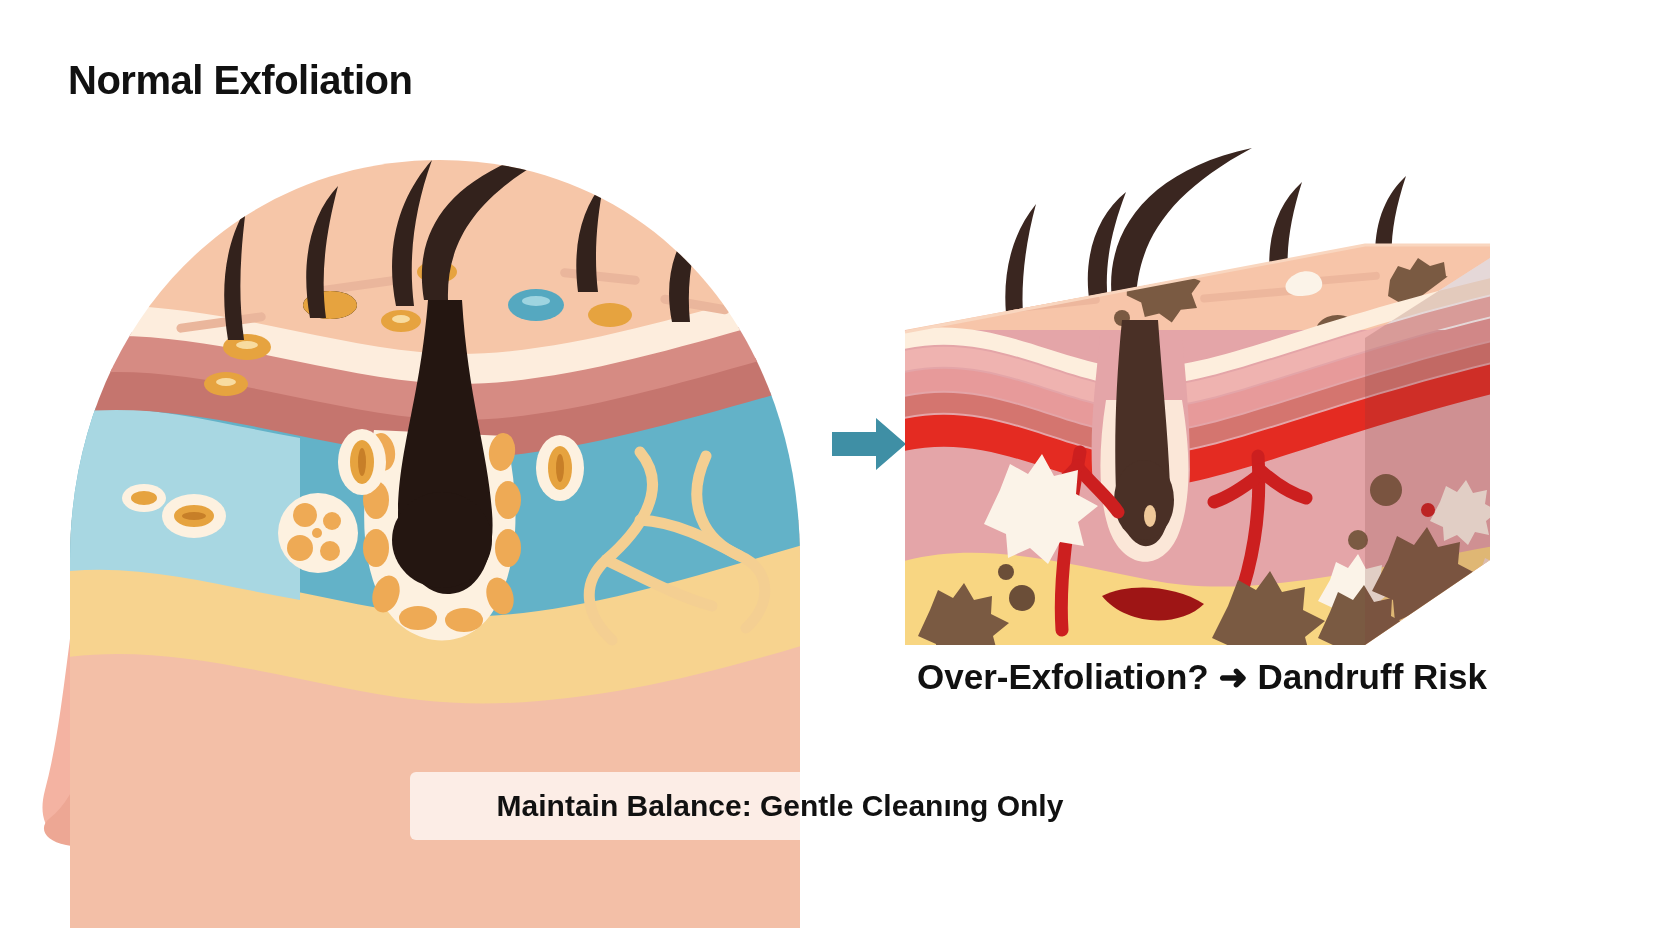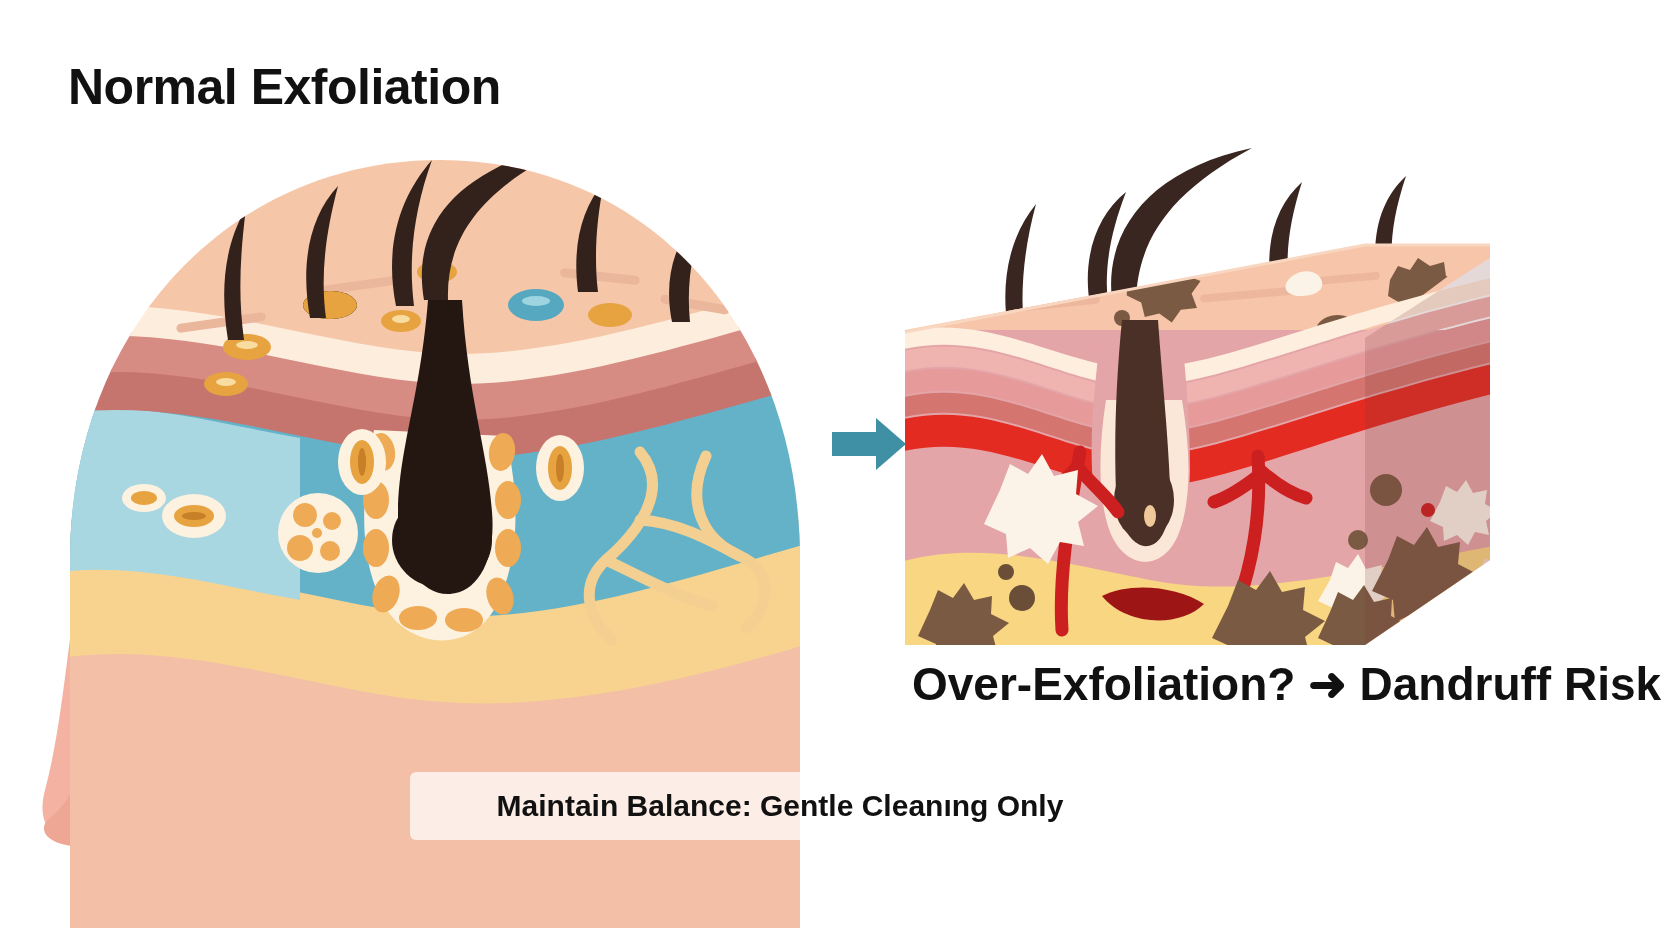--- a/index.html
+++ b/index.html
@@ -13,33 +13,33 @@
     position: relative;
     width: 1664px;
     height: 928px;
     background: #ffffff;
     overflow: hidden;
   }
   .title {
     position: absolute;
     left: 68px;
     top: 58px;
-    font-size: 50px;
+    font-size: 40px;
     font-weight: bold;
     color: #111111;
     letter-spacing: -0.5px;
     white-space: nowrap;
   }
   .right-caption {
     position: absolute;
     left: 912px;
     top: 657px;
     width: 580px;
     text-align: center;
-    font-size: 46px;
+    font-size: 35px;
     font-weight: bold;
     color: #111111;
     white-space: nowrap;
   }
   .bottom-caption-wrap {
     position: absolute;
     left: 410px;
     top: 772px;
     width: 740px;
     height: 68px;

